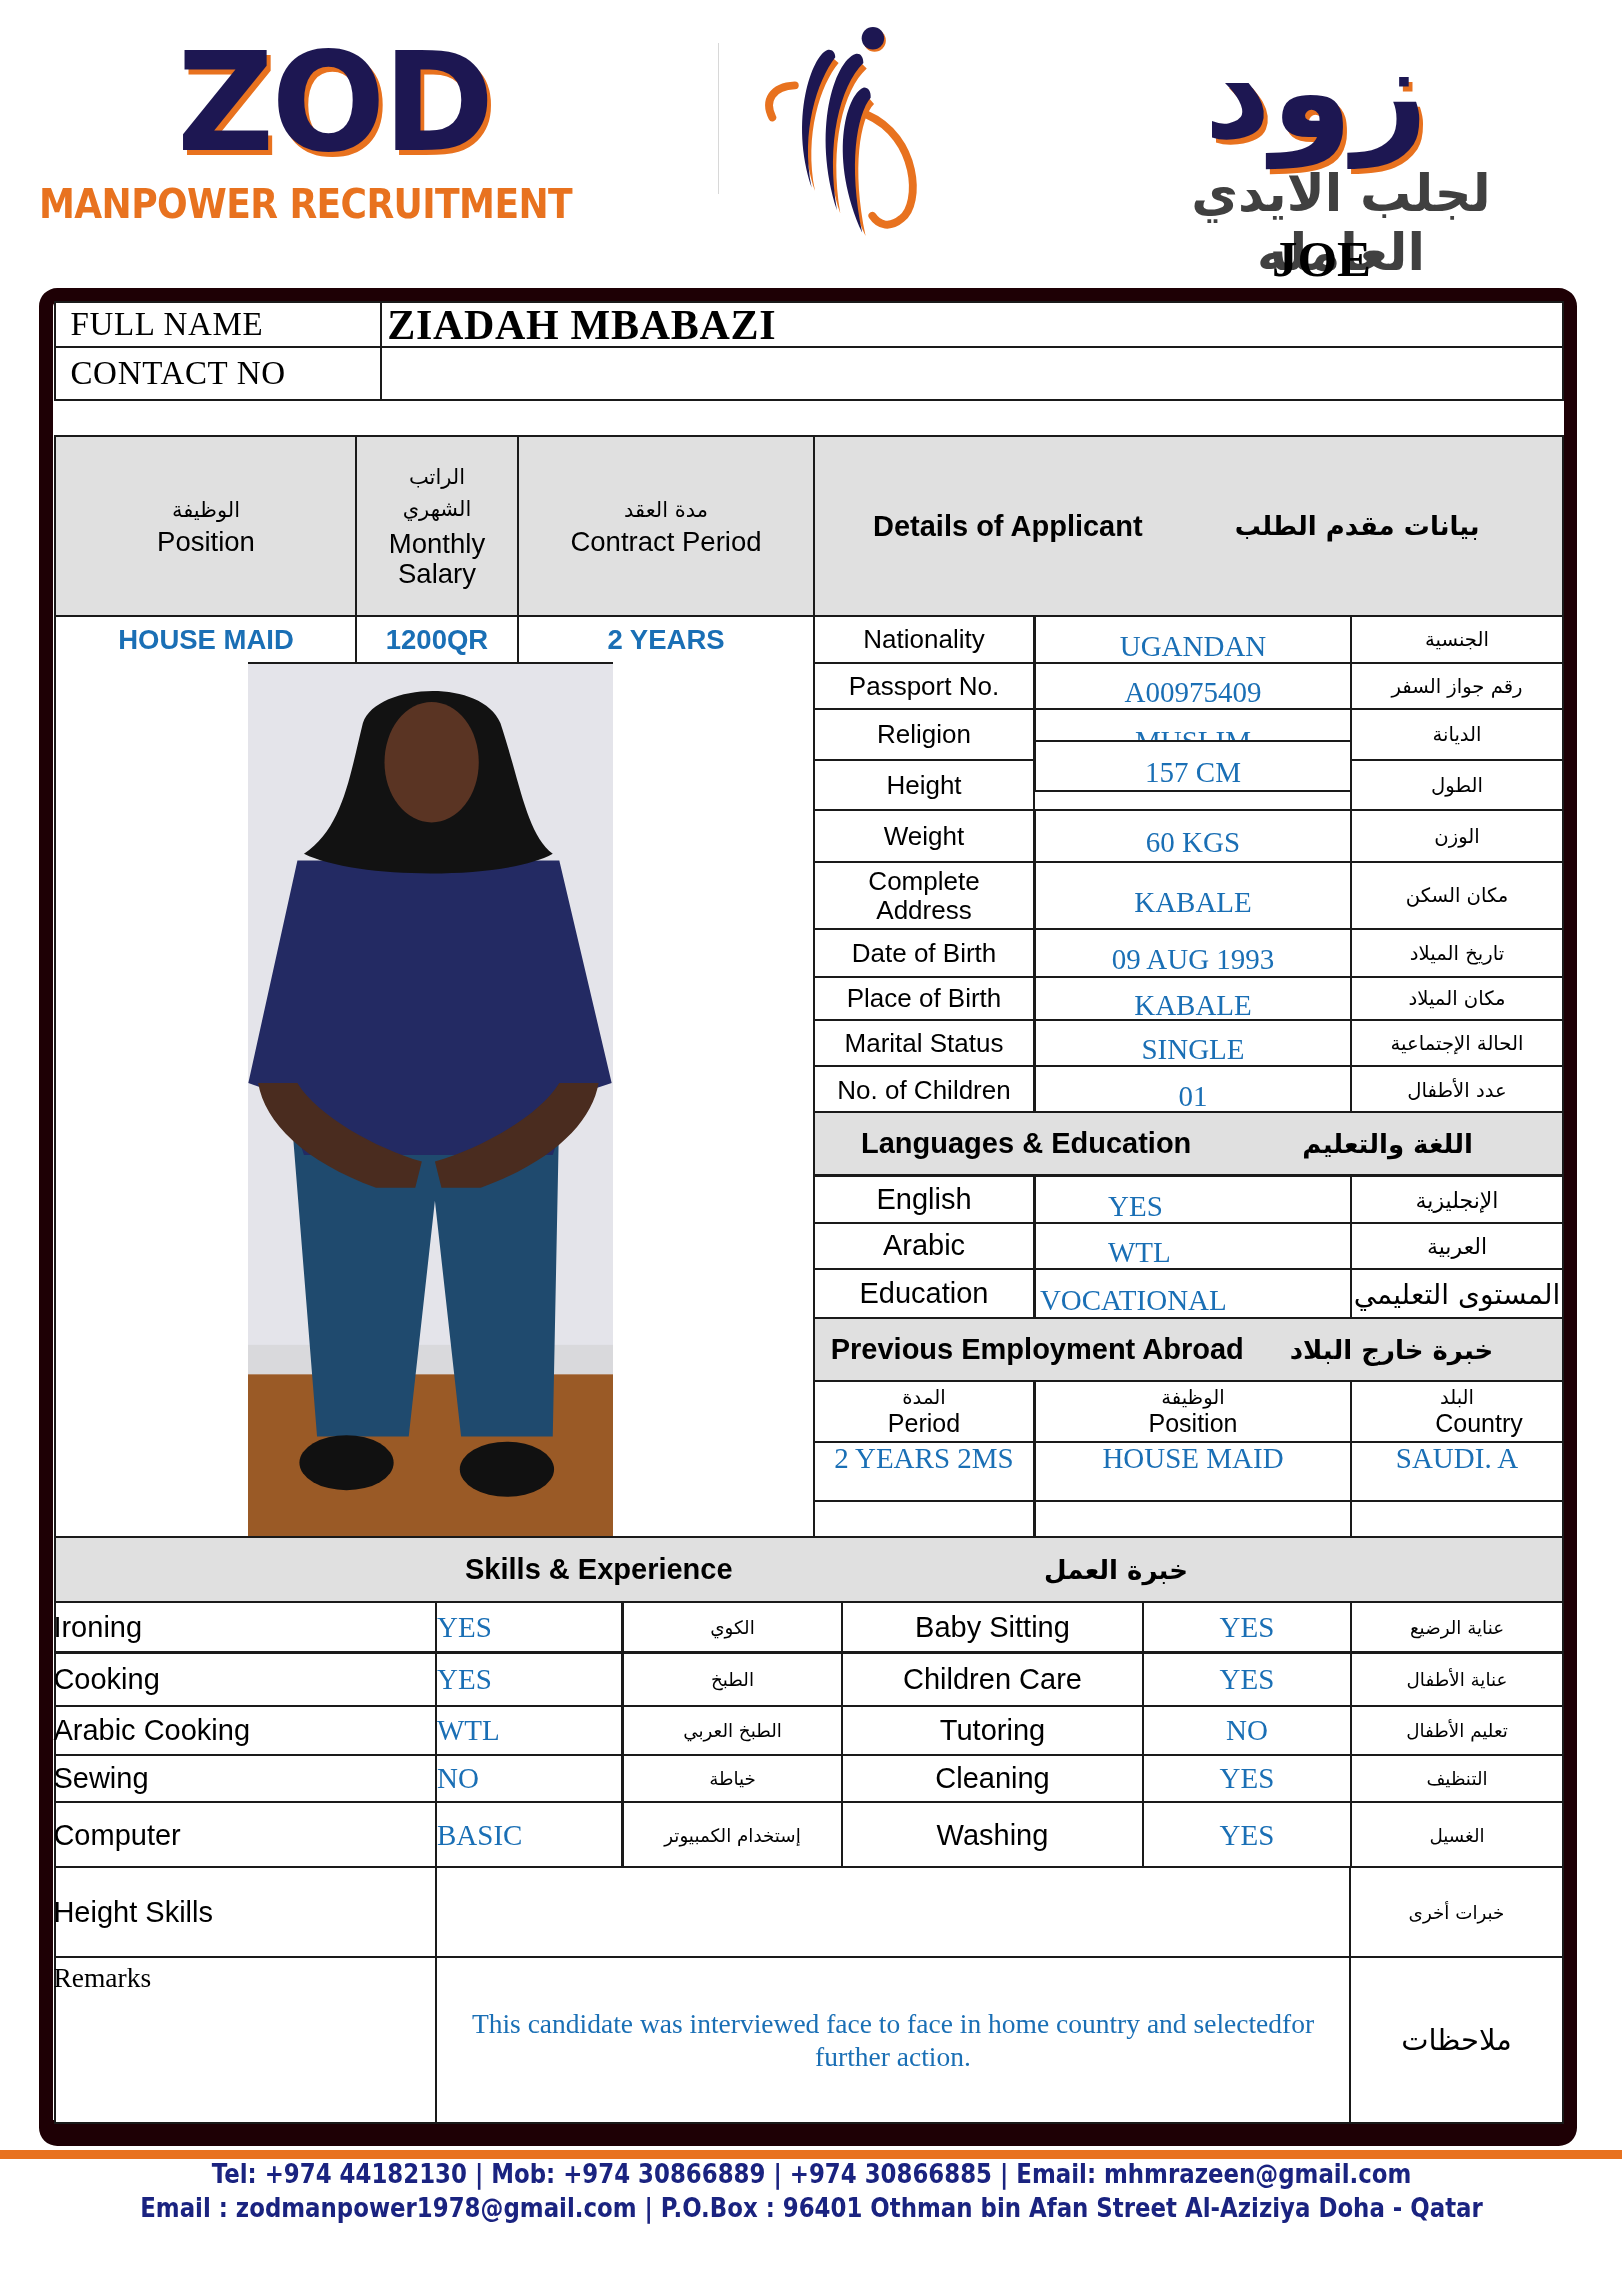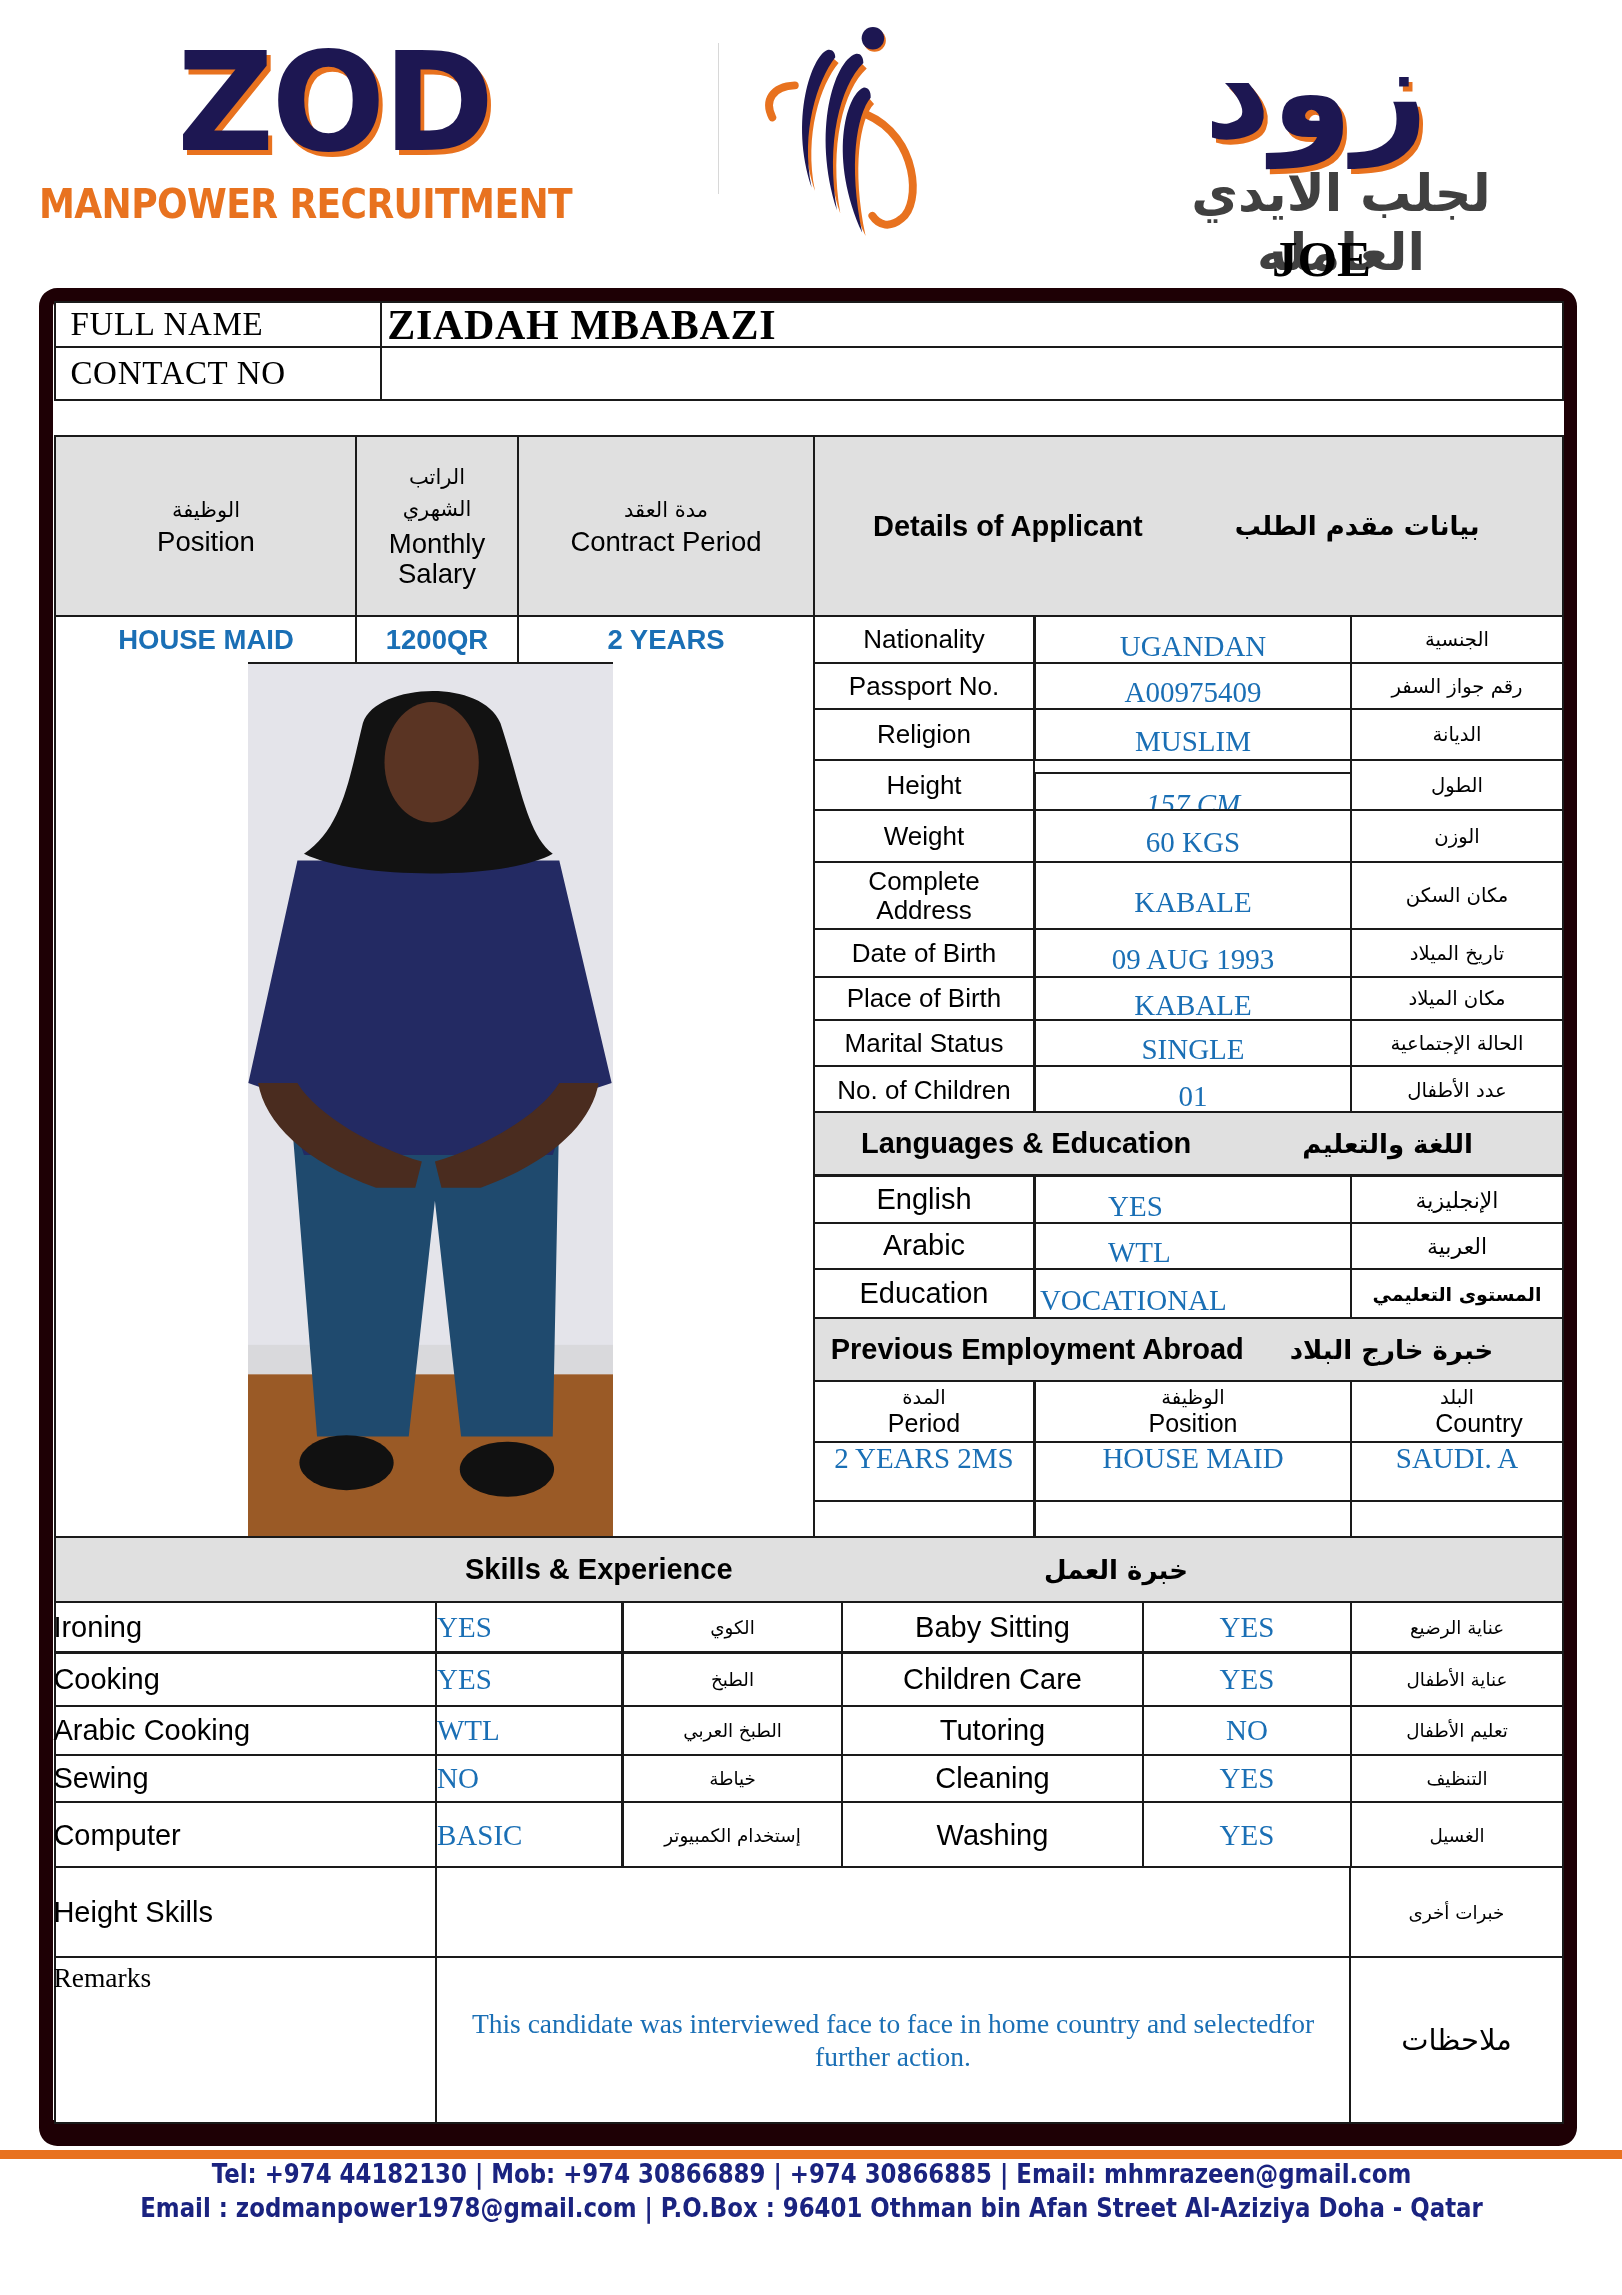--- a/index.html
+++ b/index.html
@@ -202,21 +202,21 @@
     </div>
     <div class="cell" style="left:1034px;top:708px;width:318px;height:53px;">
       <span class="det-val">MUSLIM</span>
     </div>
     <div class="cell" style="left:1350px;top:708px;width:214px;height:53px;">
       <span class="ar det-ar">الديانة</span>
     </div>
     <div class="cell" style="left:813px;top:759px;width:222px;height:52px;">
       <span class="det-lbl">Height</span>
     </div>
-    <div class="cell" style="left:1034px;top:772px;width:318px;height:52px;font-style:italic;">
+    <div class="cell" style="left:1034px;top:740px;width:318px;height:52px;">
       <span class="det-val">157 CM</span>
     </div>
     <div class="cell" style="left:1350px;top:759px;width:214px;height:52px;">
       <span class="ar det-ar">الطول</span>
     </div>
     <div class="cell" style="left:813px;top:809px;width:222px;height:54px;">
       <span class="det-lbl">Weight</span>
     </div>
     <div class="cell" style="left:1034px;top:809px;width:318px;height:54px;">
       <span class="det-val">60 KGS</span>
@@ -294,21 +294,21 @@
     <div class="cell" style="left:1350px;top:1222px;width:214px;height:48px;">
       <span class="ar" style="font-size:22px;">العربية</span>
     </div>
     <div class="cell" style="left:813px;top:1268px;width:222px;height:52px;">
       <span class="det-lbl" style="font-size:29px;">Education</span>
     </div>
     <div class="cell" style="left:1034px;top:1268px;width:318px;height:52px;justify-content:flex-start;padding-left:3.9px;">
       <span class="det-val">VOCATIONAL</span>
     </div>
     <div class="cell" style="left:1350px;top:1268px;width:214px;height:52px;">
-      <span class="ar" style="font-size:19px;font-weight:bold;">المستوى التعليمي</span>
+      <span class="ar" style="font-size:28px;">المستوى التعليمي</span>
     </div>
   </div>
 
 <div class="cell gray" style="left:813px;top:1317px;width:751px;height:65px;justify-content:flex-start;">
   <span class="sec-title" style="margin-left:15.7px;">Previous Employment Abroad</span>
   <span class="ar sec-ar" style="margin-left:46px;">خبرة خارج البلاد</span>
 </div>
 <div id="emp-cols">
     <div class="cell" style="left:813px;top:1380px;width:222px;height:63px;flex-direction:column;">
       <span class="ar" style="font-size:19.6px;line-height:1.2;">المدة</span>

